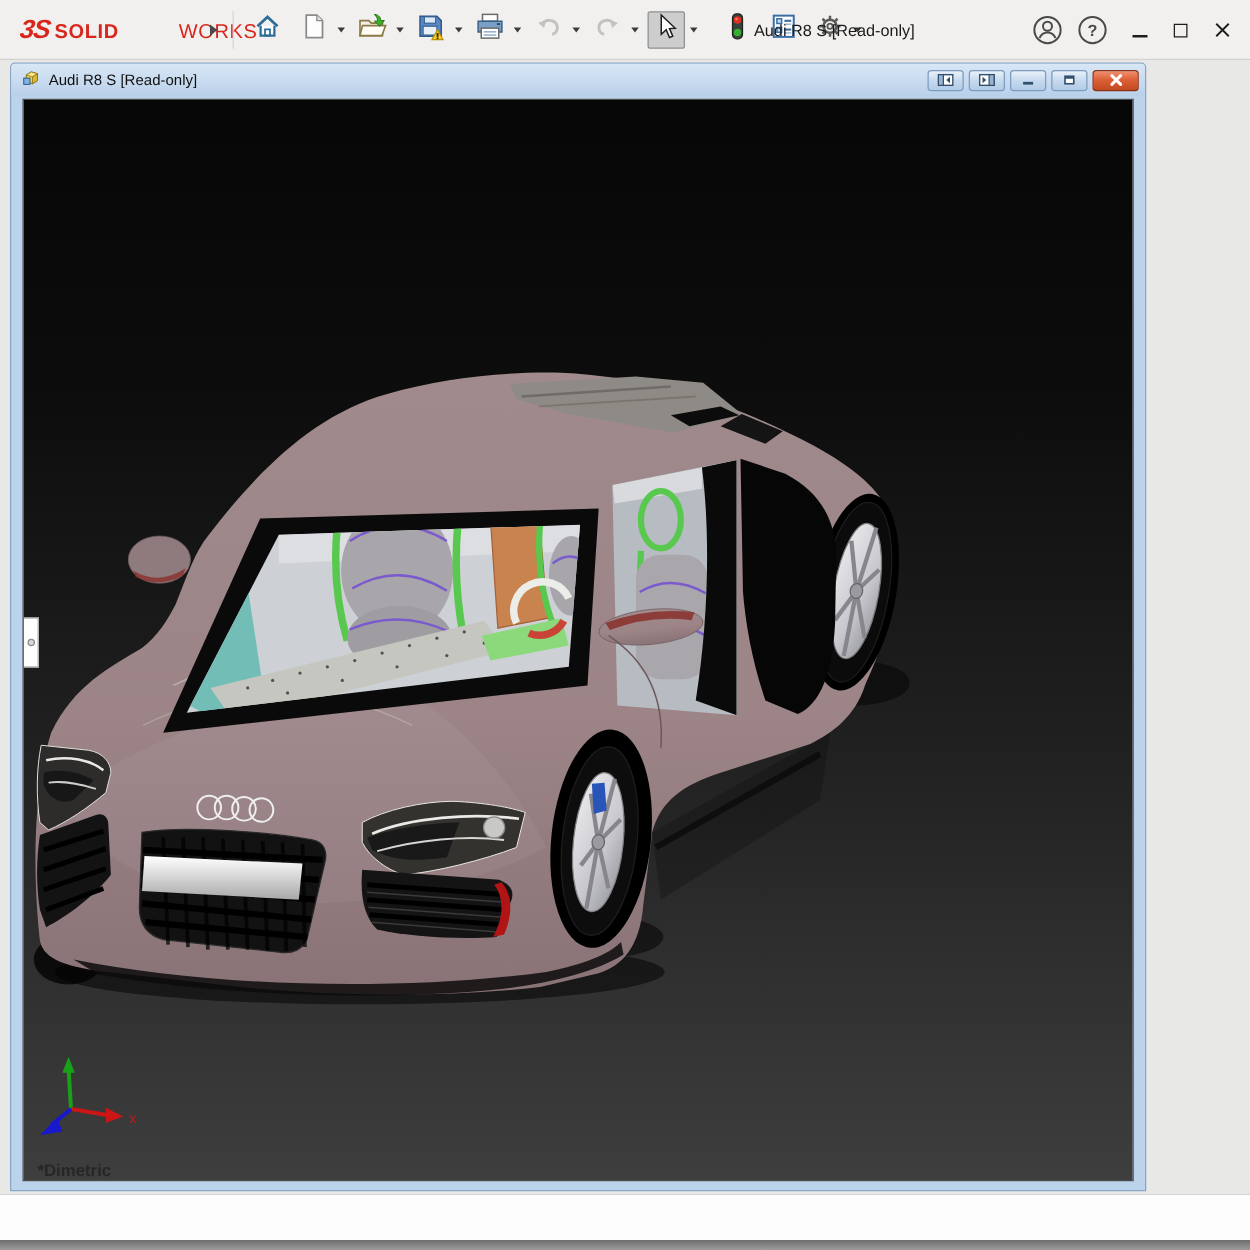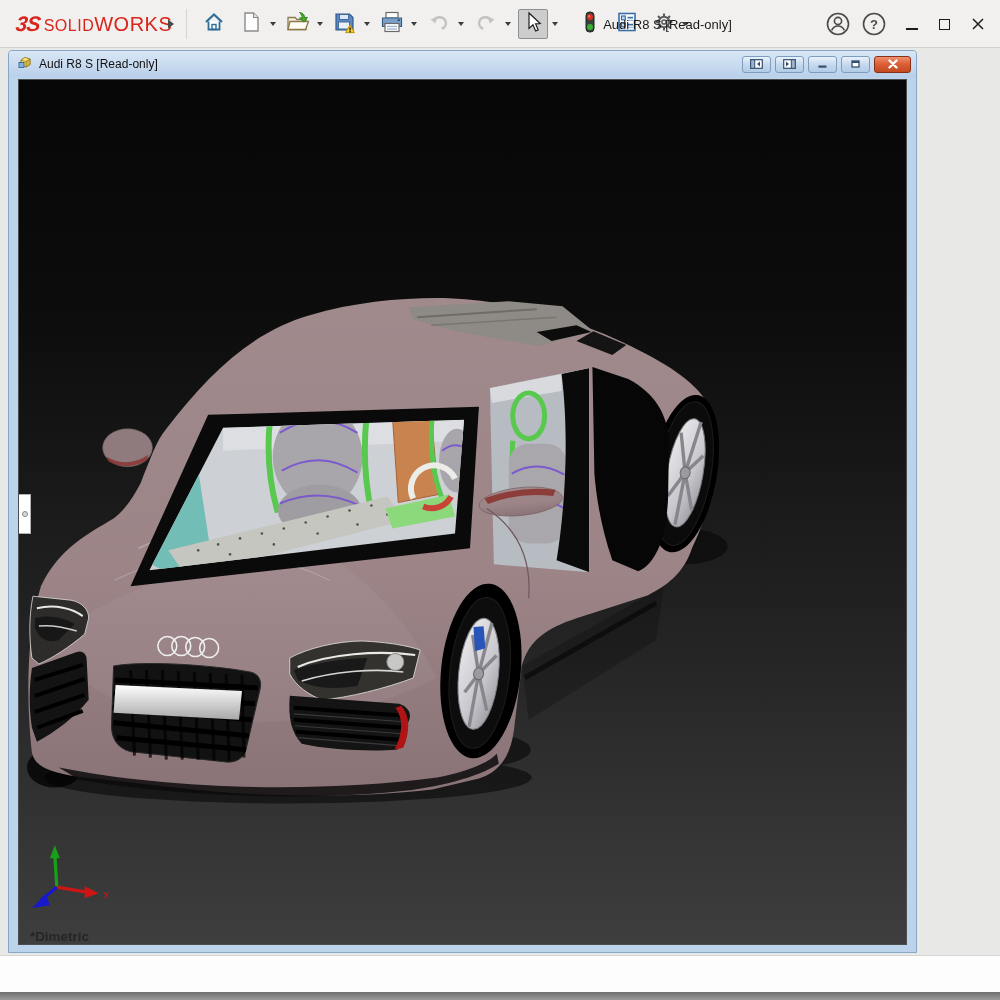--- a/index.html
+++ b/index.html
@@ -6,22 +6,22 @@
   html,body { width:1000px; height:1000px; overflow:hidden;
     font-family:"Liberation Sans", sans-serif; background:#e8e8e6; }
 
   
   .titlebar { position:absolute; left:0; top:0; width:1000px; height:48px;
     background:#f1f0ee; border-bottom:1px solid #d2d1cf;
     display:flex; align-items:center; padding-left:16px; }
   .logo-area { display:flex; align-items:baseline; width:148px; flex:0 0 auto; }
   .logo-mark { color:#d9261c; font-size:21px; font-weight:bold; font-style:italic;
     transform:skewX(-8deg); letter-spacing:-1px; margin-right:4px; }
-  .logo-solid { color:#d9261c; font-size:16px; font-weight:normal; letter-spacing:.5px; }
-  .logo-works { color:#d9261c; font-size:20px; font-weight:normal; letter-spacing:.5px; }
+  .logo-solid { color:#d9261c; font-size:16px; font-weight:bold; letter-spacing:.5px; }
+  .logo-works { color:#d9261c; font-size:16px; font-weight:normal; letter-spacing:.5px;margin-left:48px; }
   .expander { margin:0 10px 0 2px; display:flex; align-items:center; cursor:pointer; }
   .tb-sep { width:1px; height:30px; background:#d6d5d3; margin-right:12px; }
 
   .tools { display:flex; align-items:center; }
   .tool-group { display:flex; align-items:center; margin-right:7px; }
   .tool-btn { width:30px; height:30px; display:flex; align-items:center; justify-content:center;
     border:1px solid transparent; border-radius:2px; cursor:pointer; }
   .tool-btn.pressed { background:#cdcdcd; border:1px solid #8f8f8f; }
   .caret { width:0; height:0; border-left:3.5px solid transparent; border-right:3.5px solid transparent;
     border-top:4px solid #3c3c3c; display:inline-block; margin-left:4px; cursor:pointer; }

